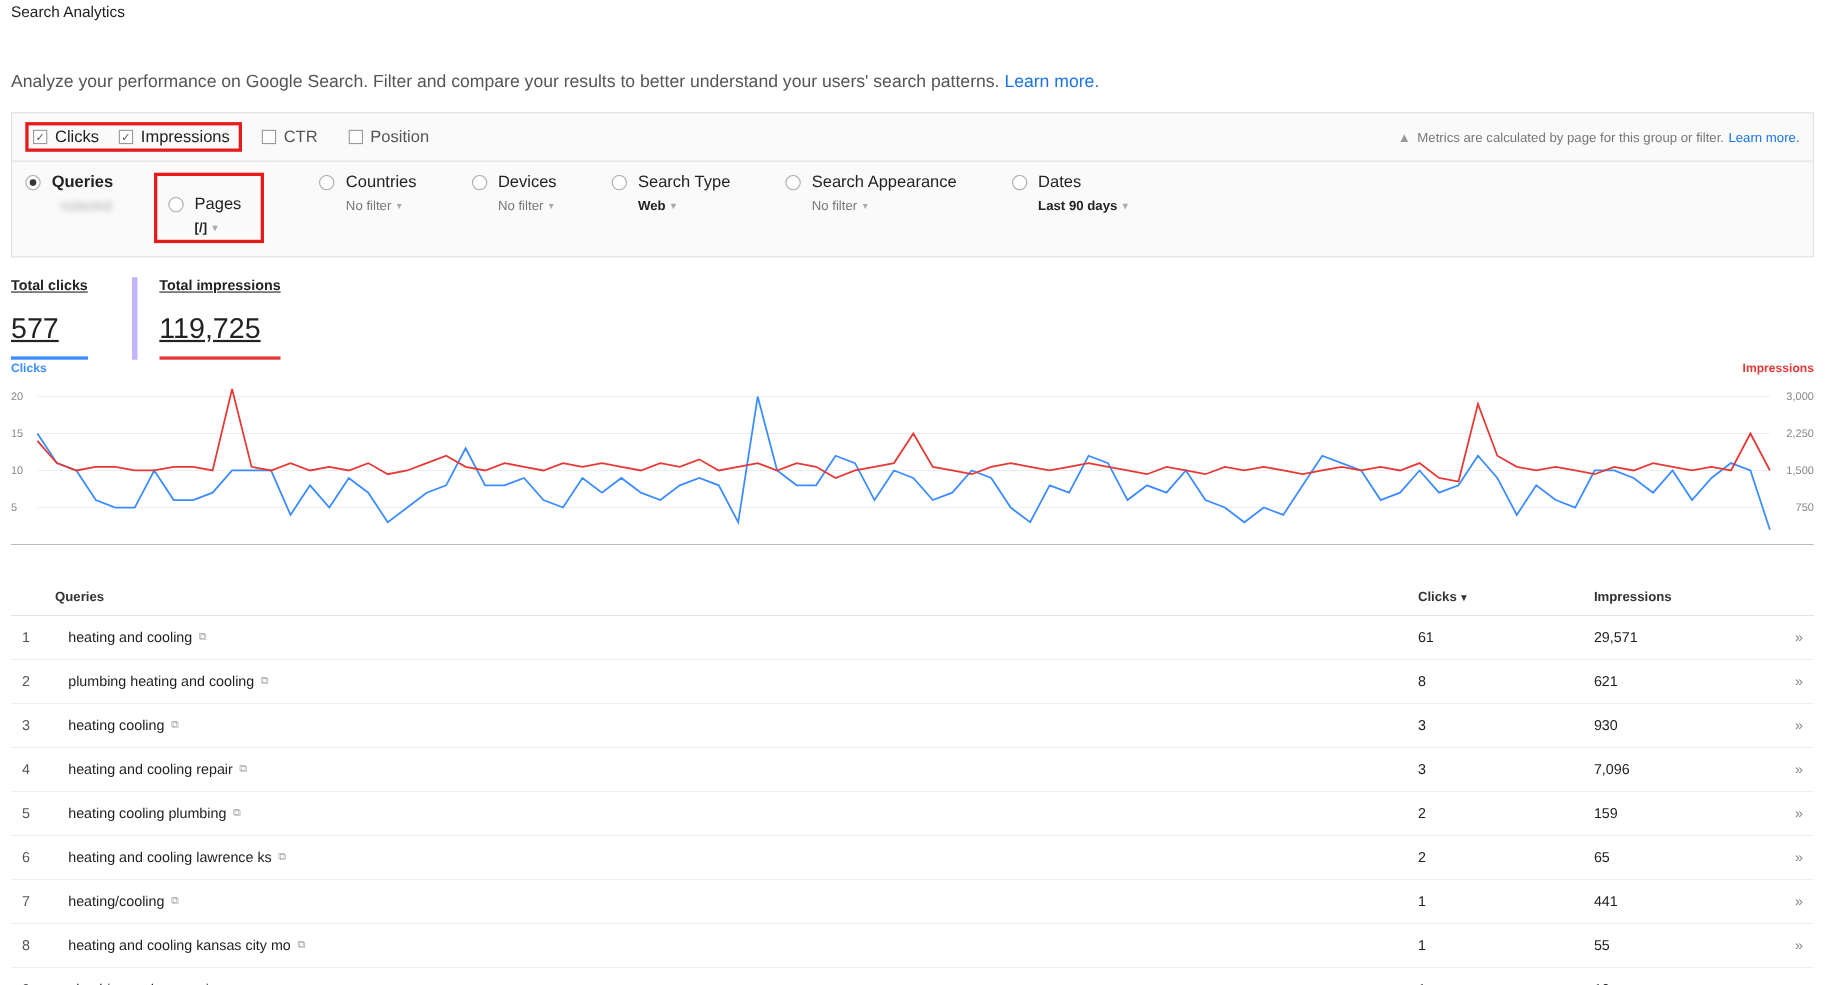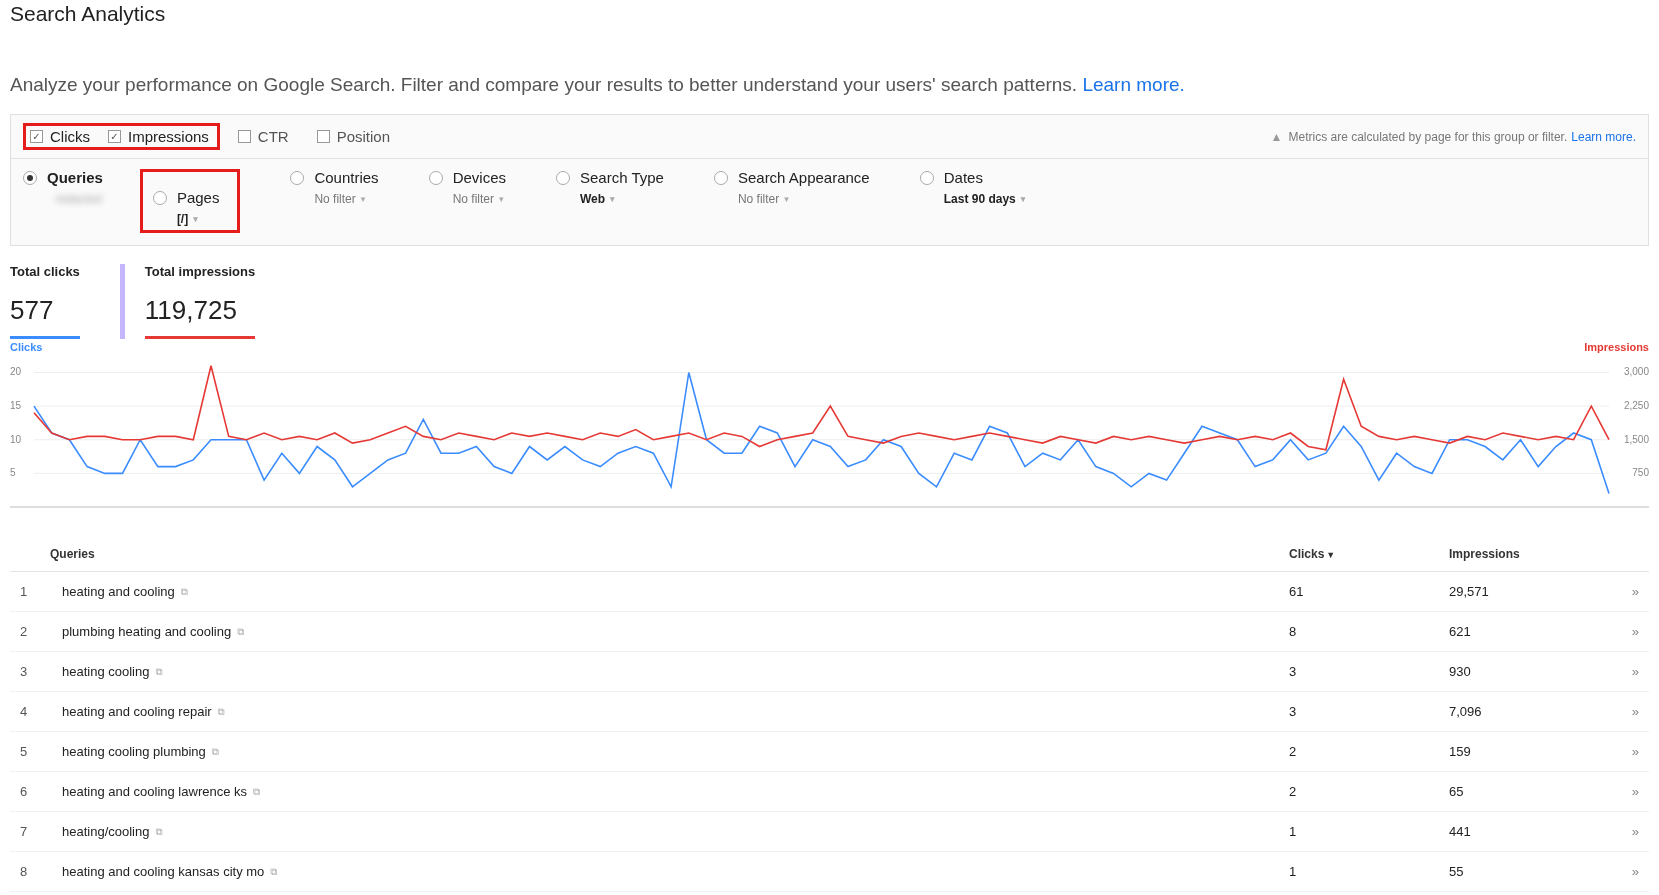--- a/index.html
+++ b/index.html
@@ -1,19 +1,19 @@
 <!DOCTYPE html>
 <html><head>
 <meta charset="utf-8">
 <style>
   * { box-sizing: border-box; margin: 0; padding: 0; }
   body { font-family: Arial, Helvetica, sans-serif; font-size: 13px; color: #222; background: #fff; width: 1659px; }
   .page { padding: 0 10px 20px 10px; }
-  h1 { font-size: 21px; font-weight: 400; margin: 2px 0 6px 0; }
-  .subtitle { font-size: 19px; color: #555; margin-bottom: 18px; margin-top: 48px; }
+  h1 { font-size: 14px; font-weight: 400; margin: 2px 0 6px 0; }
+  .subtitle { font-size: 16px; color: #555; margin-bottom: 18px; margin-top: 48px; }
   .subtitle a { color: #1a73e8; text-decoration: none; }
 
   .filter-panel { border: 1px solid #e0e0e0; background: #fafafa; }
   .metrics-row { display: flex; align-items: center; padding: 8px 12px; border-bottom: 1px solid #e0e0e0; }
   .metric-check { display: inline-flex; align-items: center; margin-right: 28px; font-size: 15px; cursor: pointer; }
   .metric-check .box { width: 13px; height: 13px; border: 1px solid #999; margin-right: 7px; background:#fff; display:inline-flex; align-items:center; justify-content:center; font-size:10px; color:#555; }
   .metric-check.checked .box::after { content: "✓"; }
   .metrics-note { margin-left: auto; font-size: 12px; color: #777; display:flex; align-items:center; }
   .metrics-note a { color: #1a73e8; text-decoration:none; margin-left:4px; }
   .warn-icon { margin-right: 6px; font-size:12px; color:#999; }
@@ -28,21 +28,21 @@
   .radio { width: 14px; height: 14px; border: 1px solid #aaa; border-radius:50%; margin-right: 10px; background:#fff; display:inline-flex; align-items:center; justify-content:center; }
   .radio.on::after { content:""; width:6px; height:6px; background:#333; border-radius:50%; }
   .dim-label { font-weight: 400; }
   .dim.active .dim-label { font-weight: 700; }
   .dim-sub { font-size: 12px; color: #777; margin: 6px 0 0 24px; display:flex; align-items:center; }
   .dim-sub.bold { color:#222; font-weight:700; }
   .chev { margin-left:5px; font-size:9px; color:#aaa; }
   .highlight-dim { border: 3px solid #e41c1c; padding: 17px 18px 4px 10px; margin-left:-13px; }
 
   .totals { display:flex; margin: 18px 0 6px 0; }
-  .total-box { padding: 0 20px 0 0; margin-right: 20px; }
+  .total-box { padding: 0 20px 0 0; margin-right: 20px; text-decoration: underline; }
   .total-box + .total-box { border-left: 5px solid #c4b5fd; padding-left: 20px; }
   .total-label { font-size: 13px; font-weight:700; margin-bottom:8px; }
   .total-value { font-size: 26px; font-weight:400;margin-top:16px; }
   .total-box .bar { height:3px; margin-top:10px; }
   .bar.blue { background:#3b8cff; }
   .bar.red { background:#e53935; }
 
   .chart-wrap { position:relative; margin-top:6px; }
   .axis-label-left { position:absolute; left:0; top:-4px; font-size:11px; color:#3b8cff; font-weight:700; }
   .axis-label-right { position:absolute; right:0; top:-4px; font-size:11px; color:#e53935; font-weight:700; }

